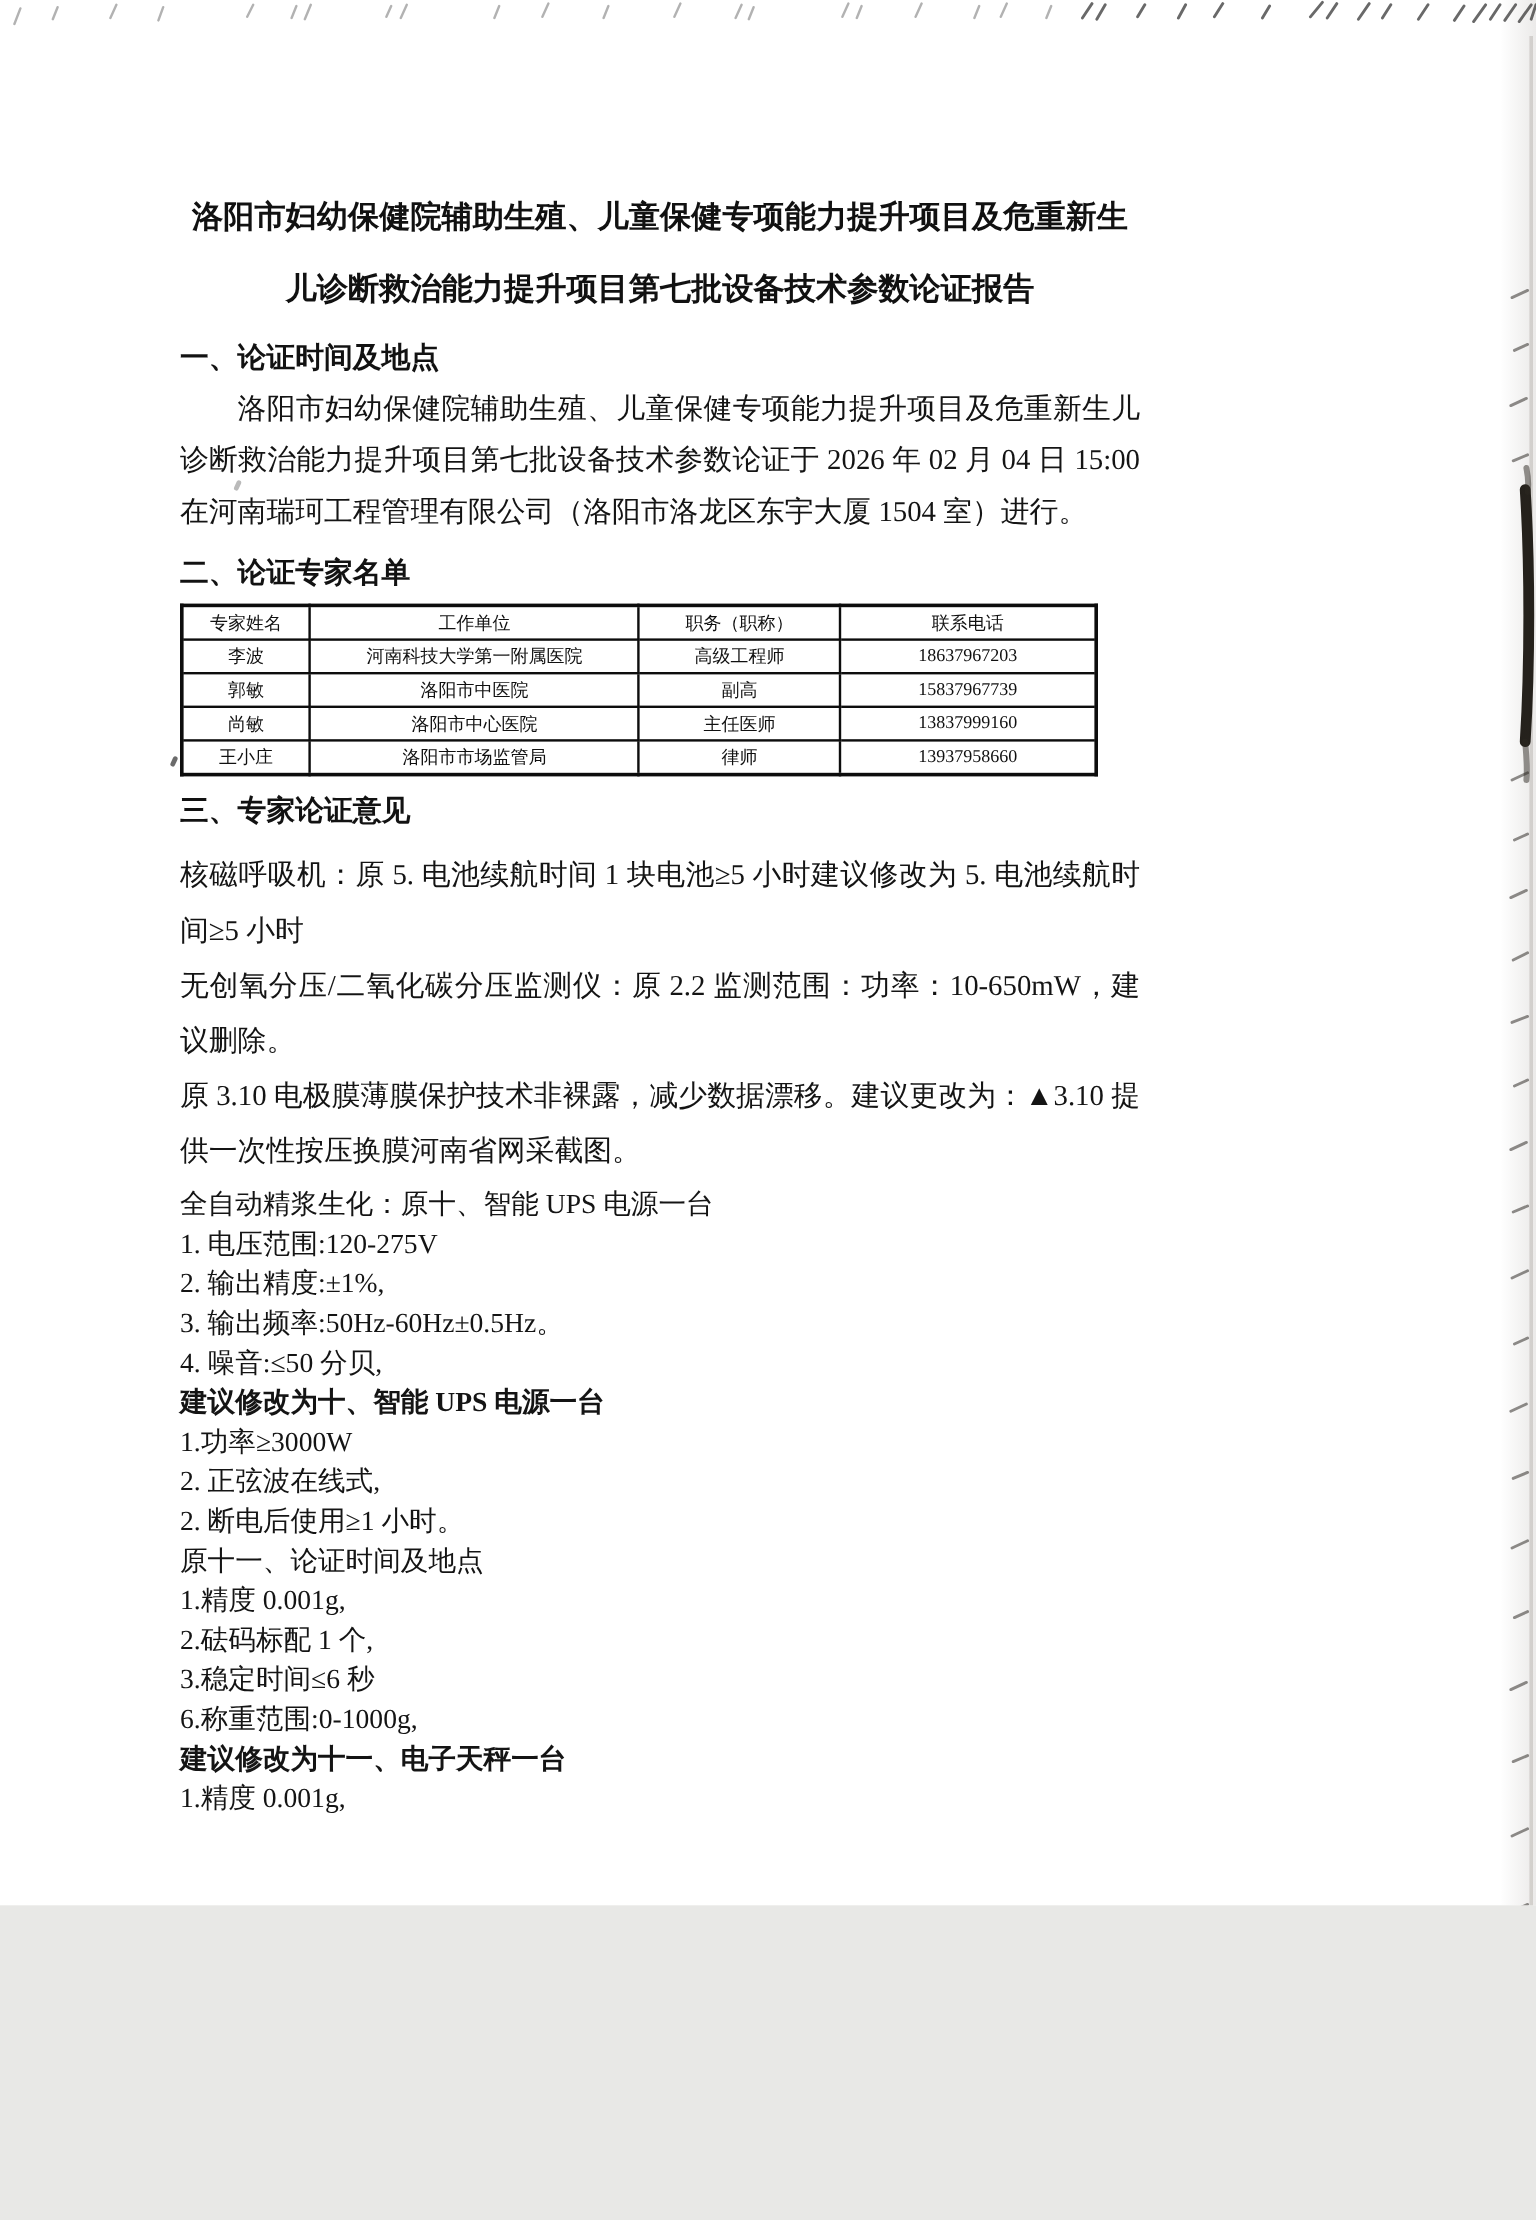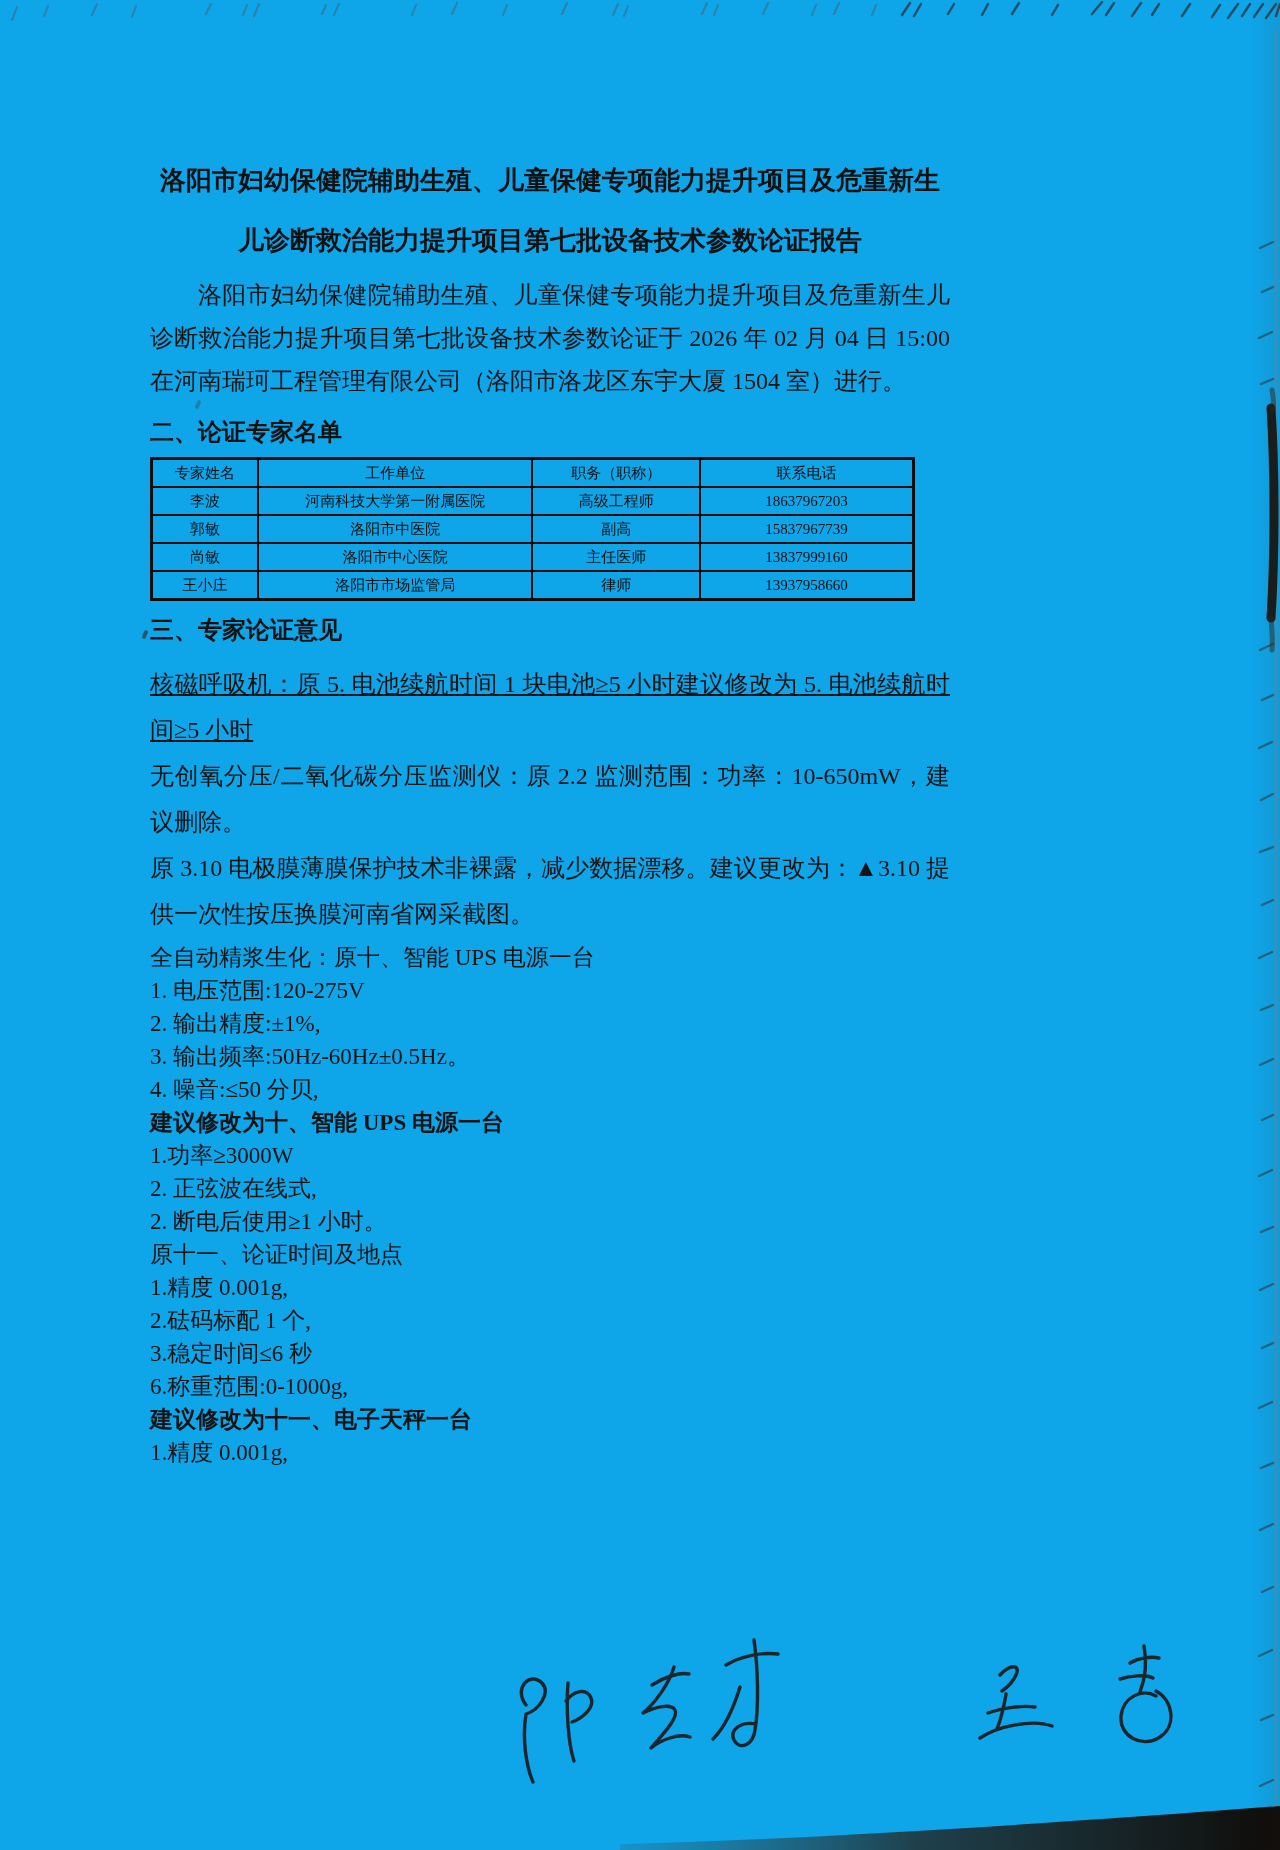--- a/index.html
+++ b/index.html
@@ -1,20 +1,20 @@
 <!DOCTYPE html>
 <html><head>
 <meta charset="utf-8">
 <style>
   html,body { margin:0; padding:0; background:#e8e8e6; }
   .page {
     position:relative;
-    width:1280px; height:1850px;
+    width:1280px; height:1588px;
     margin:0 auto;
-    background:#0ea5e9;
+    background:#ffffff;
     overflow:hidden;
     font-family:"Liberation Serif","DejaVu Serif",serif;
     color:#161616;
   }
   .page::after{
     content:'';
     position:absolute; right:0; top:0; width:30px; height:100%;
     background:linear-gradient(to right, rgba(0,0,0,0), rgba(60,50,40,0.10));
     pointer-events:none;
   }
@@ -31,21 +31,21 @@
     font-family:"Liberation Sans","DejaVu Sans",sans-serif;
     font-size:24px; font-weight:bold; color:#121212;
     margin-top:12px; line-height:34px;
   }
   .para {
     font-size:24px; line-height:43px; margin:4px 0 0 0;
     text-align:justify; color:#141414;
   }
   .indent { text-indent:2em; }
   .op { line-height:46px; margin:0; }
-  .op-first { margin-top:14px;text-decoration:underline; }
+  .op-first { margin-top:14px; }
   table.experts {
     border-collapse:collapse;
     width:765px;
     margin-top:8px;
     border:3px solid #0d0d0d;
     font-size:15px; color:#101010;
     table-layout:fixed;
   }
   table.experts th, table.experts td {
     border:2px solid #0d0d0d;
@@ -97,20 +97,21 @@
   <div class="mark-dot" style="left:143px;top:630px;"></div>
   <div class="mark-dot" style="left:196px;top:400px;opacity:.35;"></div>
 
   <div class="content">
 
     <div class="title">
       <div>洛阳市妇幼保健院辅助生殖、儿童保健专项能力提升项目及危重新生</div>
       <div>儿诊断救治能力提升项目第七批设备技术参数论证报告</div>
     </div>
 
+    <div class="heading">一、论证时间及地点</div>
 
     <p class="para indent">洛阳市妇幼保健院辅助生殖、儿童保健专项能力提升项目及危重新生儿诊断救治能力提升项目第七批设备技术参数论证于 2026 年 02 月 04 日 15:00 在河南瑞珂工程管理有限公司（洛阳市洛龙区东宇大厦 1504 室）进行。</p>
 
     <div class="heading">二、论证专家名单</div>
 
     <table class="experts">
       <colgroup>
           <col class="c-name">
           <col class="c-unit">
           <col class="c-title">

